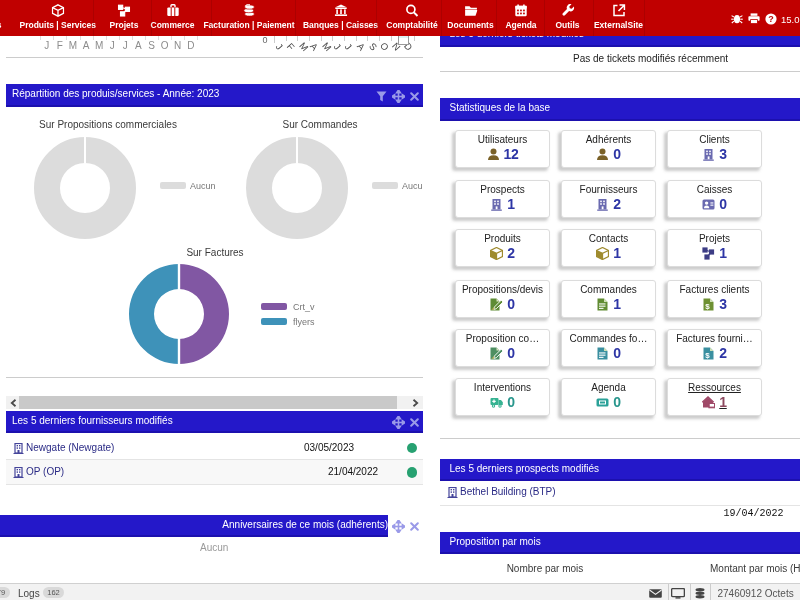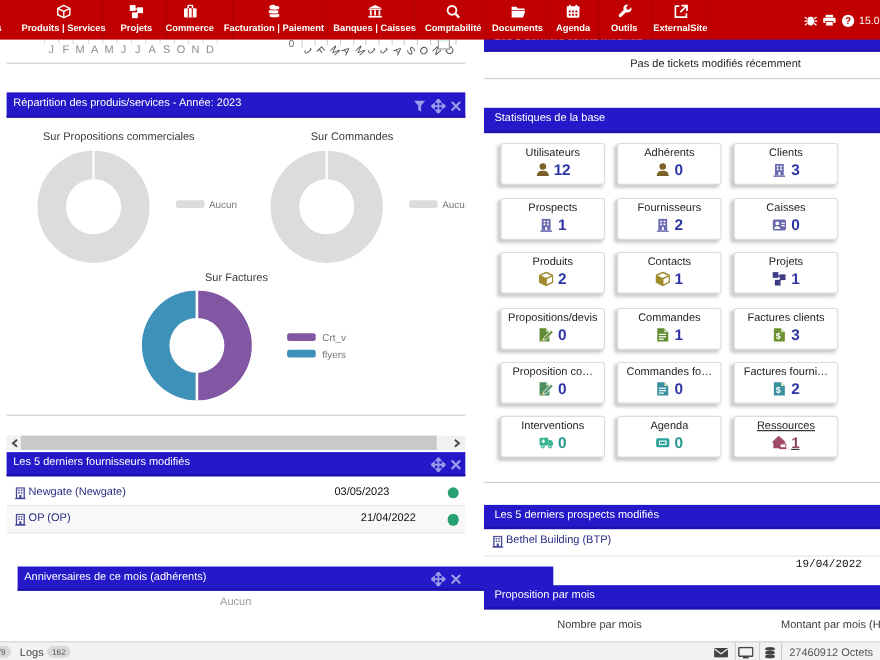--- a/index.html
+++ b/index.html
@@ -193,21 +193,21 @@
         <rect x="6" y="2" width="1.4" height="1.4"></rect>
         <rect x="3.6" y="4.4" width="1.4" height="1.4"></rect>
         <rect x="6" y="4.4" width="1.4" height="1.4"></rect>
         <rect x="4.5" y="7" width="2" height="3"></rect>
       </g>
       <rect x="0.5" y="10" width="10" height="1" fill="#44449a"></rect>
     </svg>
 <div class="abs navy" style="left:26px; top:466px;">OP (OP)</div>
 <div class="cdate" style="left:304px; top:466px;margin-left:24px;">21/04/2022</div>
 <div class="gdot" style="left:406.5px; top:467px;"></div>
-<div class="hdr" style="left:16px; top:514.5px; width:487px;">Anniversaires de ce mois (adhérents)</div>
+<div class="hdr" style="left:0; top:514.5px; width:388px;text-align:right;">Anniversaires de ce mois (adhérents)</div>
 <svg class="hico" style="left:391.5px; top:520px;" width="13" height="13" viewBox="0 0 13 13">
       <g stroke="#9a9ae8" stroke-width="1.6" fill="#9a9ae8">
         <line x1="6.5" y1="2" x2="6.5" y2="11"></line>
         <line x1="2" y1="6.5" x2="11" y2="6.5"></line>
         <path d="M6.5 0 L8.3 2.6 H4.7 Z"></path>
         <path d="M6.5 13 L8.3 10.4 H4.7 Z"></path>
         <path d="M0 6.5 L2.6 4.7 V8.3 Z"></path>
         <path d="M13 6.5 L10.4 4.7 V8.3 Z"></path>
       </g>
     </svg>

